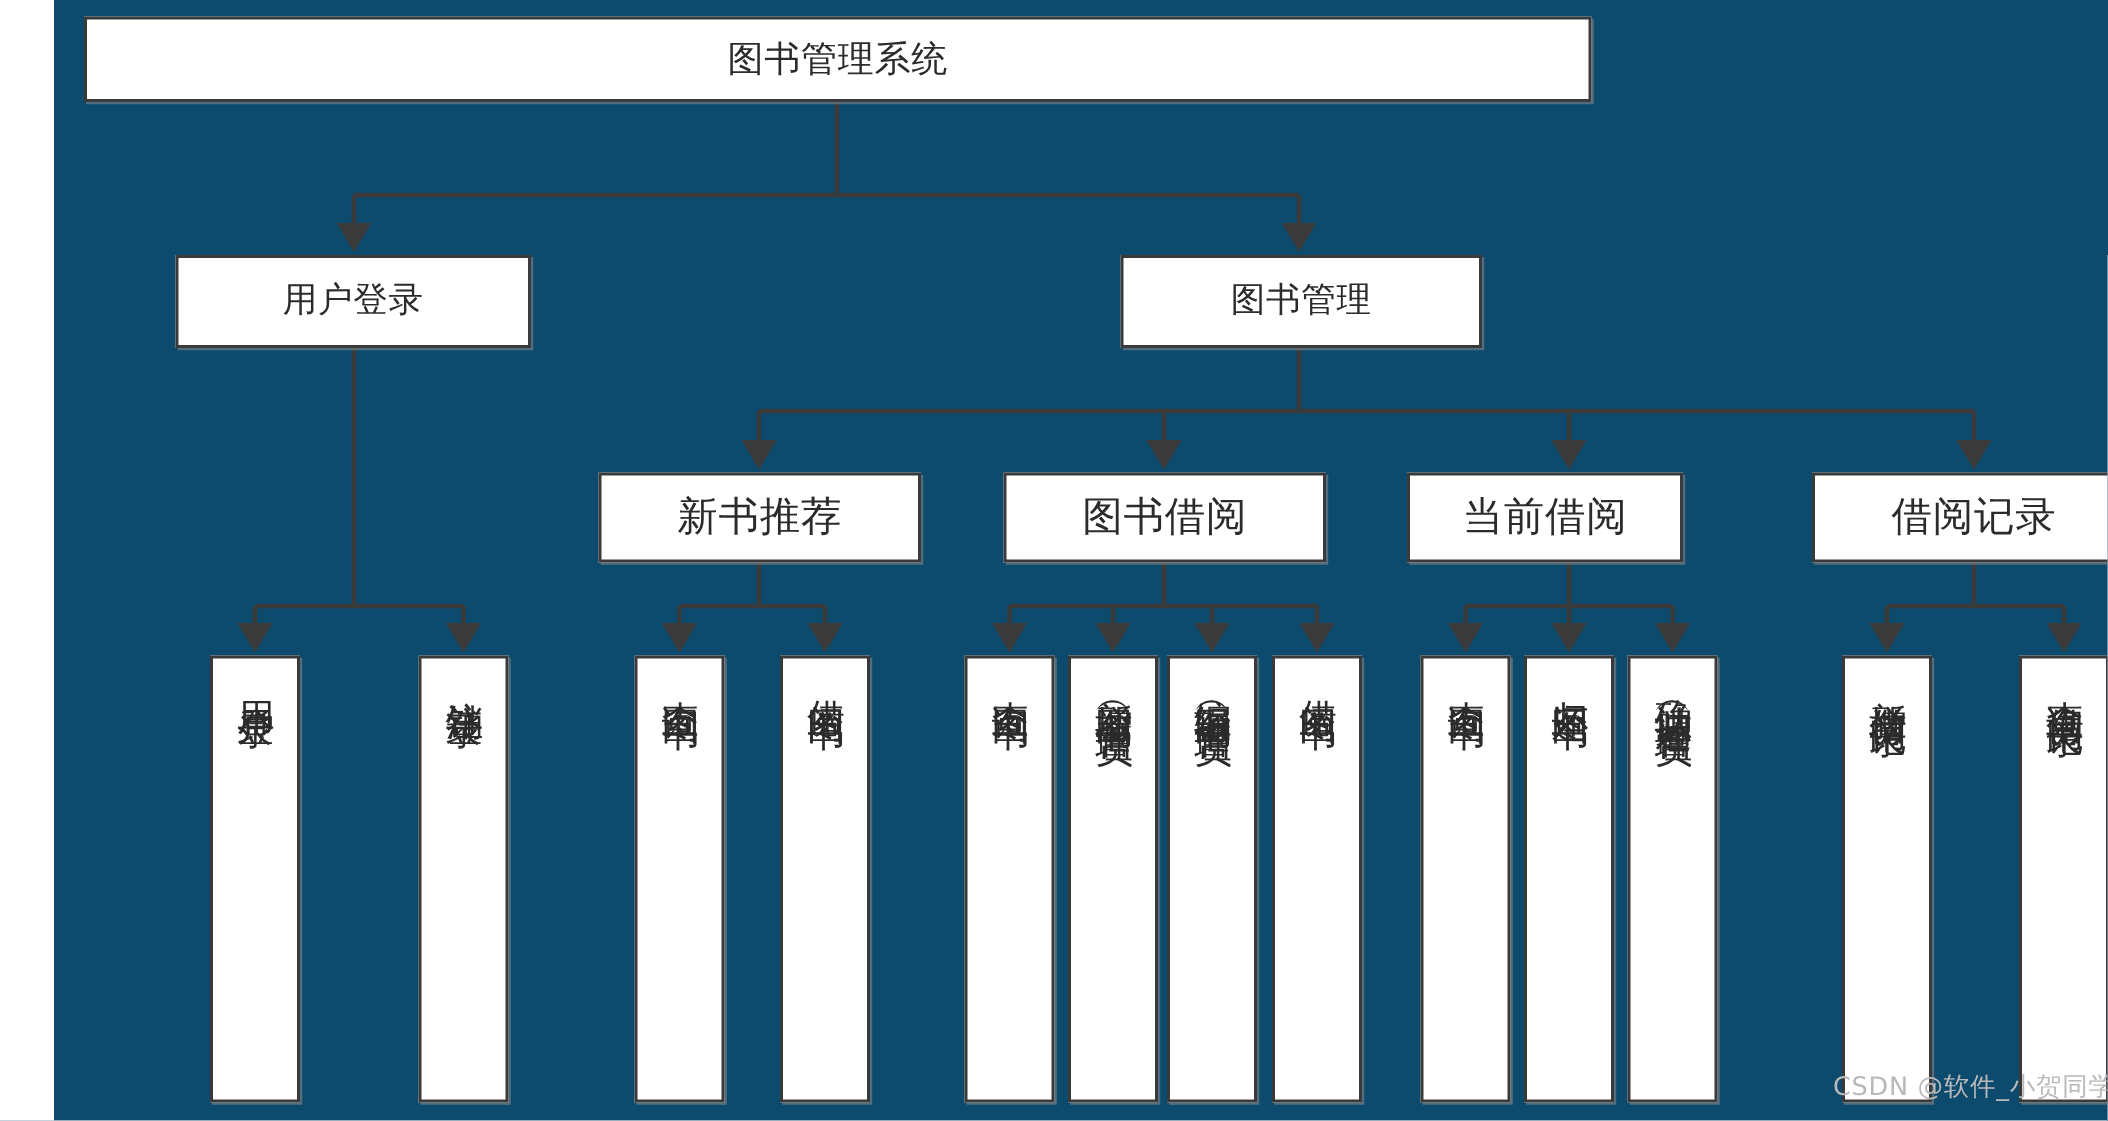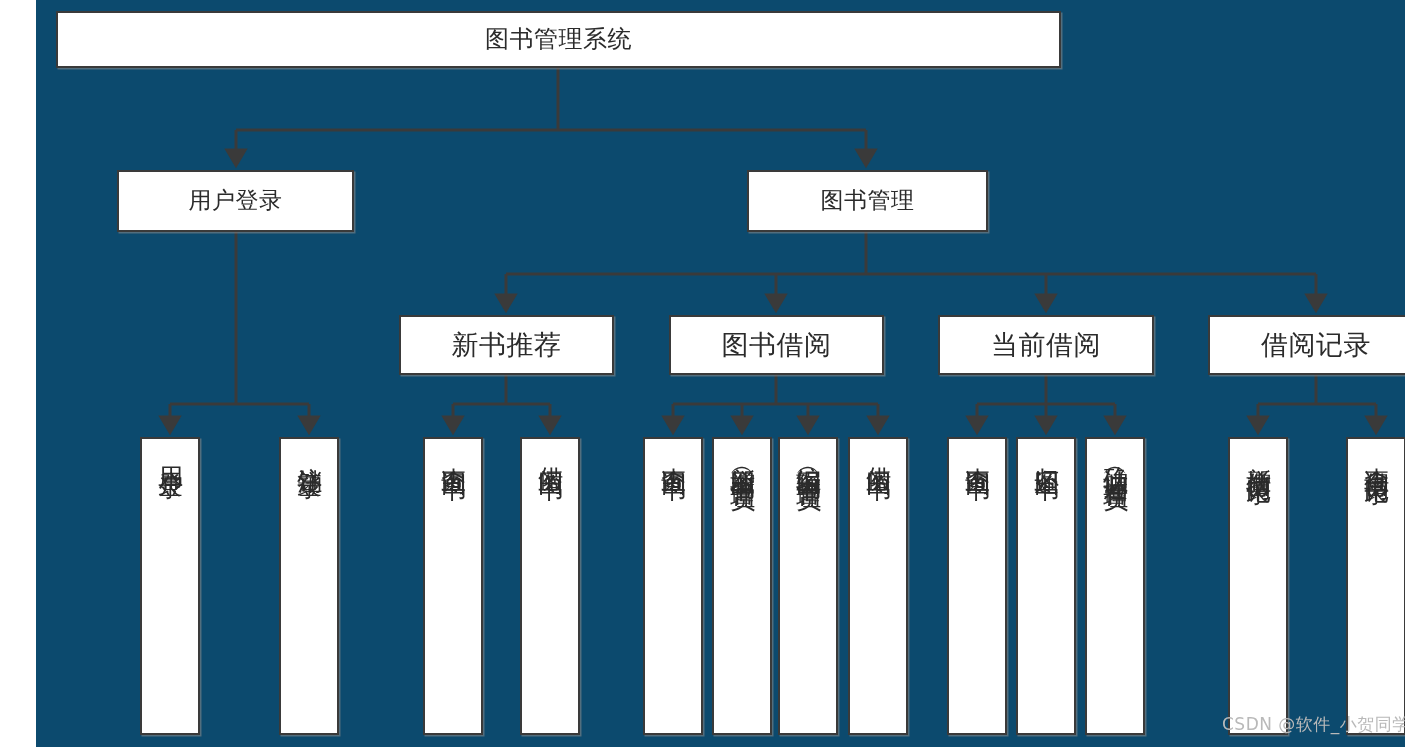--- a/index.html
+++ b/index.html
@@ -146,21 +146,21 @@
   </div>
 
   <div class="node horiz lvl3" style="left:363px; top:315px; width:215px; height:60px;">
     <span class="node-label">新书推荐</span>
   </div>
 
   <div class="node horiz lvl3" style="left:633px; top:315px; width:215px; height:60px;">
     <span class="node-label">图书借阅</span>
   </div>
 
-  <div class="node horiz lvl3" style="left:902px; top:315px; width:216px; height:60px;">
+  <div class="node horiz lvl3" style="left:902px; top:315px; width:184px; height:60px;">
     <span class="node-label">当前借阅</span>
   </div>
 
   <div class="node horiz lvl3" style="left:1172px; top:315px; width:216px; height:60px;">
     <span class="node-label">借阅记录</span>
   </div>
 
   <div class="node leaf" style="left:104px; top:437px; width:60px; height:298px;">
     <span class="node-label">用户登录</span>
   </div>

